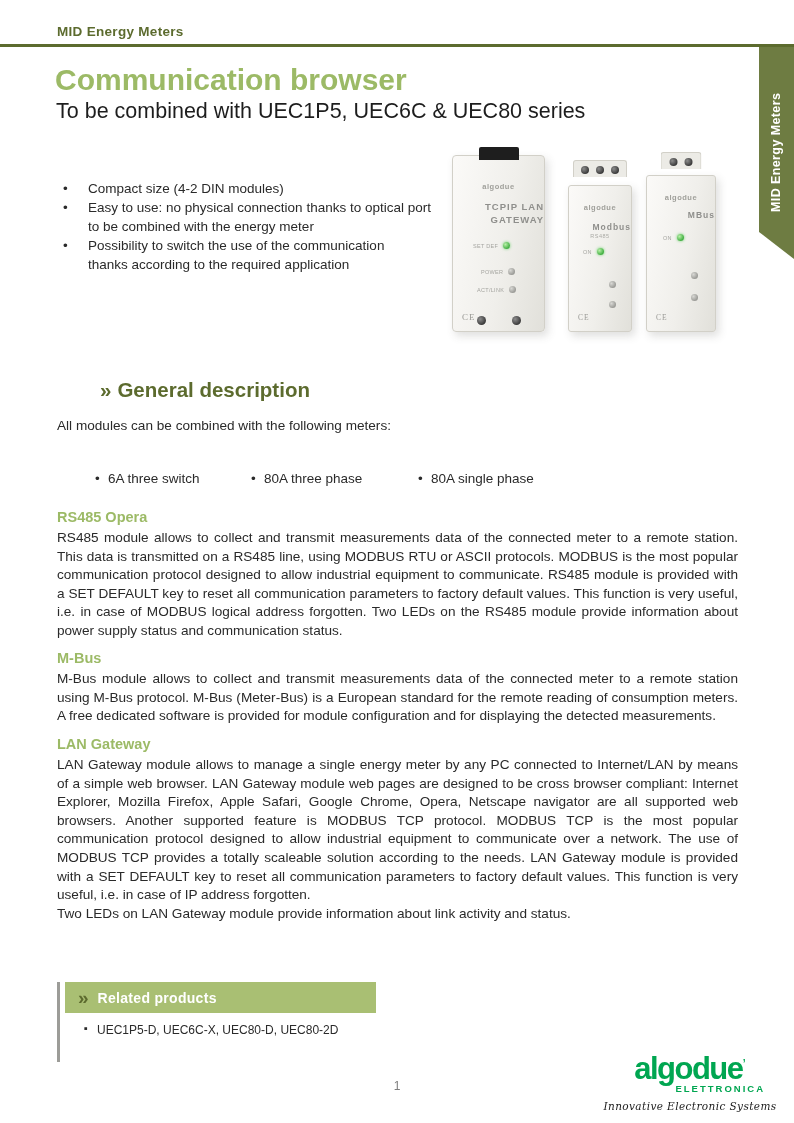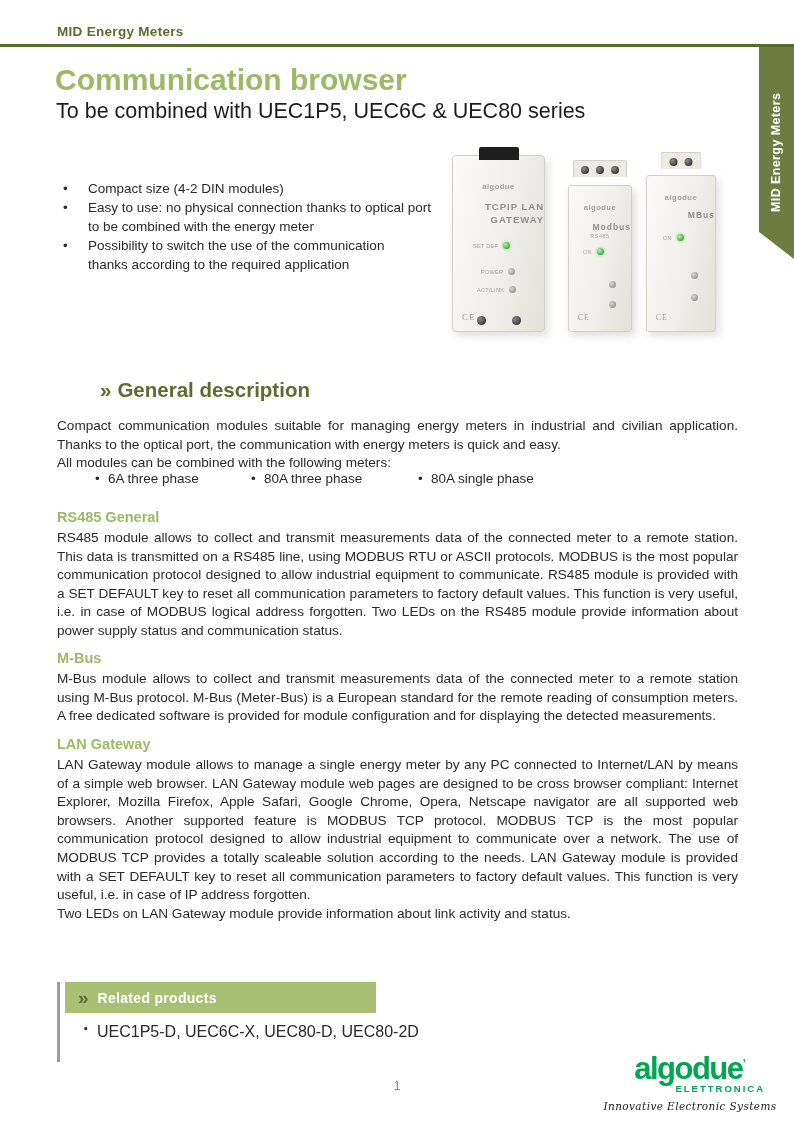--- a/index.html
+++ b/index.html
@@ -90,21 +90,21 @@
   .sh2 { top: 736px; } .body2 { top: 756px; }
 
   
   .related-line { position: absolute; left: 57px; top: 982px; width: 3px; height: 80px; background: #9c9c98; }
   .related-banner {
     position: absolute; left: 65px; top: 982px; width: 311px; height: 31px;
     background: #a9bf73; display: flex; align-items: center; padding-left: 13px;
   }
   .related-banner .chev { color: #5c6b2e; font-weight: bold; font-size: 19px; margin-right: 9px; }
   .related-banner .txt { color: #ffffff; font-weight: bold; font-size: 14px; letter-spacing: .3px; }
-  .related-item { position: absolute; left: 84px; top: 1023px; font-size: 16px; color: #2a2a2a; padding-left: 13px; }
+  .related-item { position: absolute; left: 84px; top: 1023px; font-size: 12px; color: #2a2a2a; padding-left: 13px; }
   .related-item::before { content: "▪"; position: absolute; left: 0; top: -1px; font-size: 11px; }
 
   
   .page-number { position: absolute; left: 0; top: 1079px; width: 794px; text-align: center; font-size: 12px; color: #7d7d7d; }
   .logo { position: absolute; left: 601px; top: 1053px; width: 178px; text-align: center; }
   .logo-name { font-size: 31px; font-weight: bold; color: #00a651; letter-spacing: -1.5px; line-height: 31px; }
   .logo-mark { font-size: 15px; color: #00a651; vertical-align: 10px; letter-spacing: 0; }
   .logo-sub { font-size: 9.5px; font-weight: bold; color: #00a651; letter-spacing: 2px; text-align: right; padding-right: 14px; margin-top: -1px; }
   .logo-tagline { margin-top: 6px; font-family: "DejaVu Serif", serif; font-style: italic; font-size: 10.5px; color: #1a1a1a; letter-spacing: .4px; }
 </style>
@@ -196,30 +196,29 @@
         <span class="led gray"></span>
       </div>
       <div class="m-ce" style="font-size:7.5px;">CE</div>
     </div>
   </div>
 
   <div class="section-heading-major">
     <span class="chev">»</span><span>General description</span>
   </div>
   <div class="para gen-para">
-    <div>Compact communication modules suitable for managing energy meters in industrial and civilian application. Thanks to the optical port, the communication with energy meters is quick and easy.</div>
     <div class="last-line">All modules can be combined with the following meters:</div>
   </div>
   <div class="meter-row">
-    <span class="opt">6A three phase</span>
+    <span class="opt">6A three switch</span>
     <span class="opt">80A three phase</span>
     <span class="opt">80A single phase</span>
   </div>
 
-  <div class="sub-heading sh0">RS485 General</div>
+  <div class="sub-heading sh0">RS485 Opera</div>
   <div class="para body0">RS485 module allows to collect and transmit measurements data of the connected meter to a remote station. This data is transmitted on a RS485 line, using MODBUS RTU or ASCII protocols. MODBUS is the most popular communication protocol designed to allow industrial equipment to communicate. RS485 module is provided with a SET DEFAULT key to reset all communication parameters to factory default values. This function is very useful, i.e. in case of MODBUS logical address forgotten. Two LEDs on the RS485 module provide information about power supply status and communication status.</div>
 
   <div class="sub-heading sh1">M-Bus</div>
   <div class="para body1">M-Bus module allows to collect and transmit measurements data of the connected meter to a remote station using M-Bus protocol. M-Bus (Meter-Bus) is a European standard for the remote reading of consumption meters. A free dedicated software is provided for module configuration and for displaying the detected measurements.</div>
 
   <div class="sub-heading sh2">LAN Gateway</div>
   <div class="para body2">
     <div>LAN Gateway module allows to manage a single energy meter by any PC connected to Internet/LAN by means of a simple web browser. LAN Gateway module web pages are designed to be cross browser compliant: Internet Explorer, Mozilla Firefox, Apple Safari, Google Chrome, Opera, Netscape navigator are all supported web browsers. Another supported feature is MODBUS TCP protocol. MODBUS TCP is the most popular communication protocol designed to allow industrial equipment to communicate over a network. The use of MODBUS TCP provides a totally scaleable solution according to the needs. LAN Gateway module is provided with a SET DEFAULT key to reset all communication parameters to factory default values. This function is very useful, i.e. in case of IP address forgotten.</div>
     <div class="last-line">Two LEDs on LAN Gateway module provide information about link activity and status.</div>
   </div>

